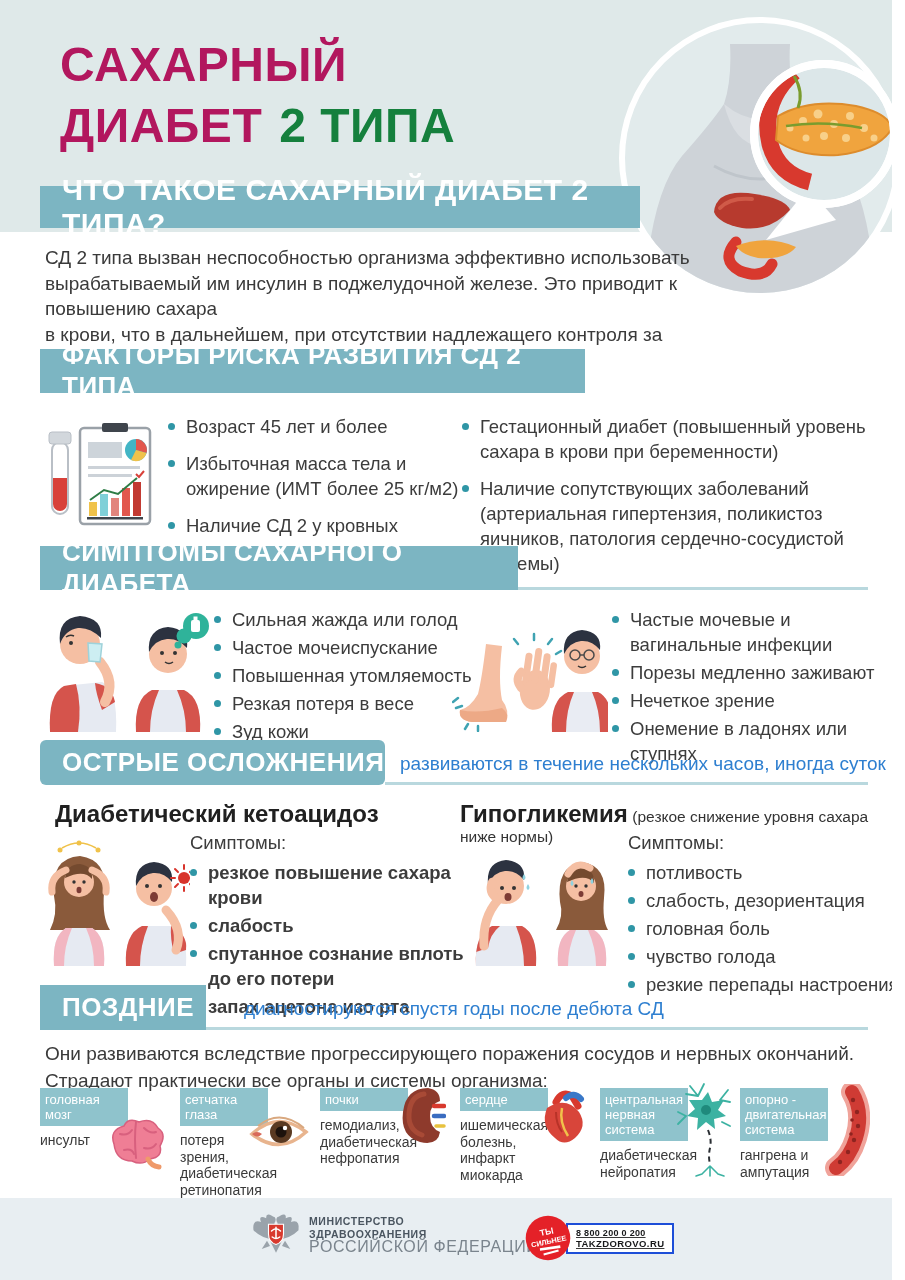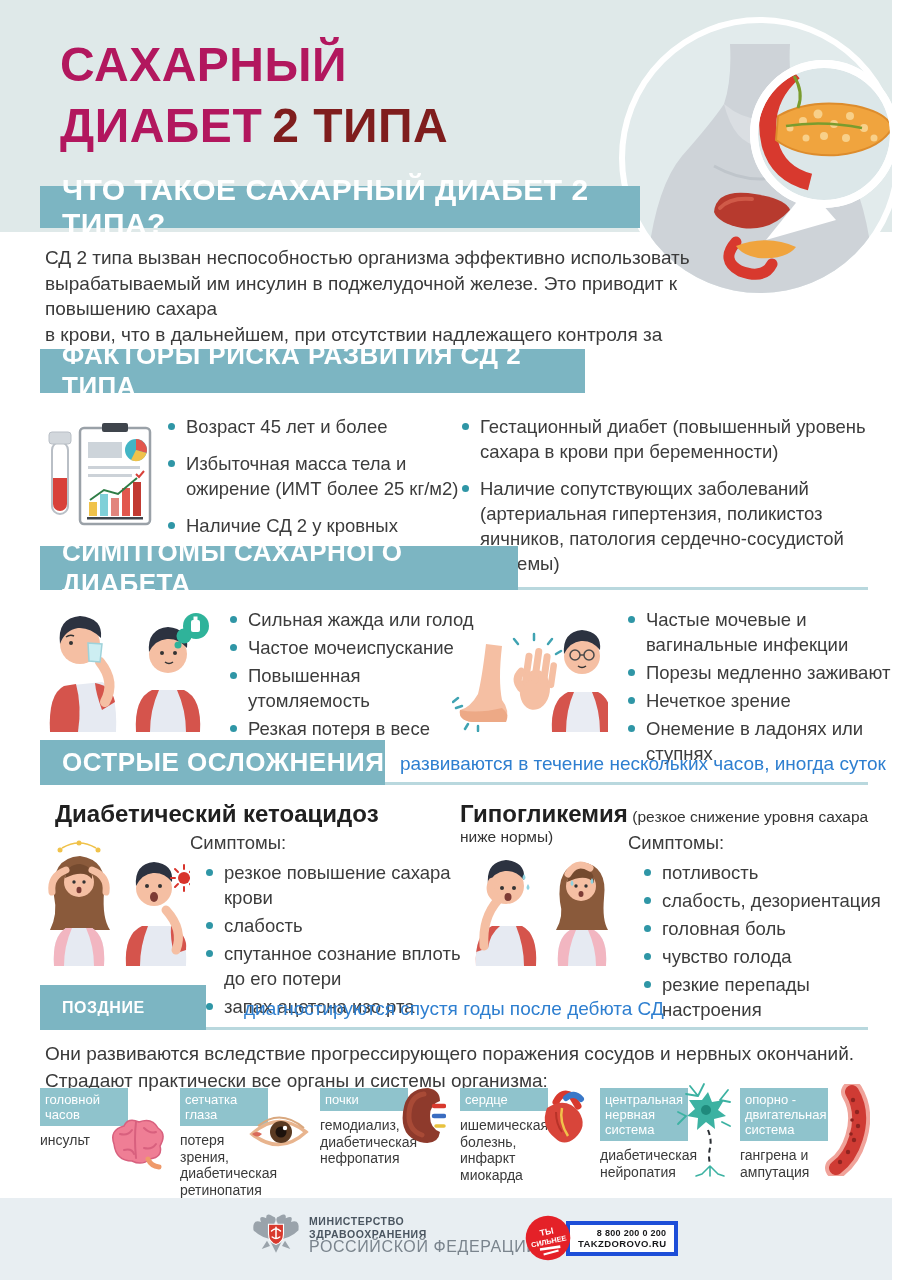--- a/index.html
+++ b/index.html
@@ -3,45 +3,45 @@
 <meta charset="utf-8">
 <style>
   html,body{margin:0;padding:0;background:#ffffff;}
   .page{position:relative;width:892px;height:1280px;background:#ffffff;overflow:hidden;
         font-family:"Liberation Sans",sans-serif;color:#3a3a3a;}
   .abs{position:absolute;}
   .band-top{left:0;top:0;width:905px;height:232px;background:#dfe9e9;}
   .band-footer{left:0;top:1198px;width:905px;height:82px;background:#e8eef2;}
   .title{left:60px;top:34px;font-weight:800;font-size:48px;line-height:61px;letter-spacing:.5px;}
   .title .accent{color:#b2175e;}
-  .title .dark{color:#7f1d1d;margin-left:10px;}
+  .title .dark{color:#15803d;margin-left:17px;}
   .teal-h{background:#7cb5c2;color:#ffffff;font-weight:700;letter-spacing:.5px;
           display:flex;align-items:center;padding-left:22px;box-sizing:border-box;}
   .h-line{height:3px;background:#b9d8de;}
   .intro{font-size:19px;line-height:25.5px;color:#3a3a3a;}
   .blist .li{display:flex;margin-bottom:12px;}
   .blist .dot{flex:none;width:7px;height:7px;border-radius:50%;background:#2f96a6;margin:9px 11px 0 0;}
-  .blist.tight .li{margin-bottom:3px;margin-left:16px;}
+  .blist.tight .li{margin-bottom:3px;}
   .blist .txt{font-size:18.5px;line-height:25px;color:#3c3c3c;}
   .blue-note{color:#2e7fd0;font-size:19px;font-weight:400;}
   .sub-title{font-size:24px;font-weight:700;color:#202020;}
   .sub-note{font-size:15.5px;font-weight:400;color:#333;}
   .sym-label{font-size:18.5px;color:#3c3c3c;}
   .late-body{font-size:19px;line-height:27px;color:#3a3a3a;}
   .organs{left:40px;top:1088px;width:830px;display:grid;grid-template-columns:repeat(6,1fr);gap:10px;}
   .card{position:relative;min-height:100px;}
   .card-h{background:#8fc3cc;color:#fff;font-size:13px;line-height:15px;padding:4px 5px;width:88px;box-sizing:border-box;}
   .card-t{font-size:14px;line-height:16.5px;color:#3a3a3a;margin-top:6px;width:92px;}
   .card-ic{position:absolute;}
   .ministry{left:252px;top:1212px;display:flex;align-items:center;}
   .min-text{margin-left:9px;}
   .min-l{font-size:10.5px;line-height:12.5px;font-weight:700;color:#4a5560;letter-spacing:.6px;}
   .min-l3{font-size:16px;line-height:13px;font-weight:400;color:#7a848d;letter-spacing:.6px;}
   .tz{left:524px;top:1214px;display:flex;align-items:center;}
-  .tz-box{background:#fff;border:4px solid #1d4ed8;padding:3px 8px;margin-left:-6px;text-align:right;}
+  .tz-box{background:#fff;border:2px solid #1d4ed8;padding:3px 8px;margin-left:-6px;text-align:left;text-decoration:underline;}
   .tz-phone{font-size:9px;font-weight:800;color:#17181a;letter-spacing:.3px;}
   .tz-site{font-size:9.5px;font-weight:800;color:#17181a;letter-spacing:.4px;}
 </style>
 </head>
 <body>
 
 <div class="page">
 
   <div class="abs band-top"></div>
 
@@ -248,21 +248,21 @@
     <div class="li">
         <span class="dot"></span>
         <span class="txt">Нечеткое зрение</span>
       </div>
     <div class="li">
         <span class="dot"></span>
         <span class="txt">Онемение в ладонях или ступнях</span>
       </div>
   </div>
 
-  <div class="abs teal-h" style="left:40px;top:740px;width:345px;height:45px;font-size:26px;">ОСТРЫЕ ОСЛОЖНЕНИЯ</div>
+  <div class="abs teal-h" style="left:40px;top:740px;width:345px;height:45px;font-size:26px;border-radius:6px;">ОСТРЫЕ ОСЛОЖНЕНИЯ</div>
   <div class="abs blue-note" style="left:400px;top:753px;">развиваются в течение нескольких часов, иногда суток</div>
   <div class="abs h-line" style="left:385px;top:782px;width:483px;"></div>
 
   <div class="abs sub-title" style="left:55px;top:800px;">Диабетический кетоацидоз</div>
   <div class="abs" style="left:460px;top:800px;width:430px;">
     <span class="sub-title">Гипогликемия</span>
     <span class="sub-note">(резкое снижение уровня сахара ниже нормы)</span>
   </div>
 
   <svg class="abs" style="left:38px;top:834px;" width="152" height="132" viewBox="0 0 152 132">
@@ -299,21 +299,21 @@
         <path d="M137 44 h-4"></path>
         <path d="M155 44 h-3"></path>
       <path d="M140 38 l-3 -3"></path>
         <path d="M152 38 l3 -3"></path>
         <path d="M140 50 l-3 3"></path>
         <path d="M152 50 l3 3"></path>
     </g>
   </svg>
 
   <div class="abs sym-label" style="left:190px;top:832px;">Симптомы:</div>
-  <div class="abs blist tight" style="left:190px;top:860px;width:290px;">
+  <div class="abs blist tight" style="left:190px;top:860px;width:290px;font-weight:bold;">
     <div class="li">
         <span class="dot"></span>
         <span class="txt">резкое повышение сахара крови</span>
       </div>
     <div class="li">
         <span class="dot"></span>
         <span class="txt">слабость</span>
       </div>
     <div class="li">
         <span class="dot"></span>
@@ -374,33 +374,33 @@
     <div class="li">
         <span class="dot"></span>
         <span class="txt">чувство голода</span>
       </div>
     <div class="li">
         <span class="dot"></span>
         <span class="txt">резкие перепады настроения</span>
       </div>
   </div>
 
-  <div class="abs teal-h" style="left:40px;top:985px;width:166px;height:45px;font-size:16px;">ПОЗДНИЕ</div>
+  <div class="abs teal-h" style="left:40px;top:985px;width:166px;height:45px;font-size:26px;">ПОЗДНИЕ</div>
   <div class="abs blue-note" style="left:244px;top:998px;">диагностируются спустя годы после дебюта СД</div>
   <div class="abs h-line" style="left:206px;top:1027px;width:662px;"></div>
 
   <div class="abs late-body" style="left:45px;top:1040px;width:830px;">
     <div>Они развиваются вследствие прогрессирующего поражения сосудов и нервных окончаний.</div>
     <div>Страдают практически все органы и системы организма:</div>
   </div>
 
   <div class="abs organs">
 
     <div class="card">
-      <div class="card-h">головной часов</div>
+      <div class="card-h">головная мозг</div>
       <svg class="card-ic" style="right:2px;top:26px;" width="62" height="56" viewBox="0 0 62 56">
         <path d="M8 30 Q3 16 18 12 Q22 3 33 8 Q46 3 52 14 Q61 20 54 32 Q57 43 44 45 Q36 52 26 47 Q10 47 8 30 Z" fill="#ef7e95" stroke="#d8607e" stroke-width="1.5"></path>
         <g stroke="#d8607e" stroke-width="2" fill="none" stroke-linecap="round">
           <path d="M30 8 Q28 24 30 44"></path>
             <path d="M14 20 q8 2 12 -4"></path>
             <path d="M18 36 q8 -2 10 4"></path>
           <path d="M38 14 q6 6 12 4"></path>
             <path d="M38 34 q8 2 12 -4"></path>
         </g>
         <path d="M42 45 q3 7 11 8" stroke="#ef9a6a" stroke-width="5" fill="none" stroke-linecap="round"></path>

